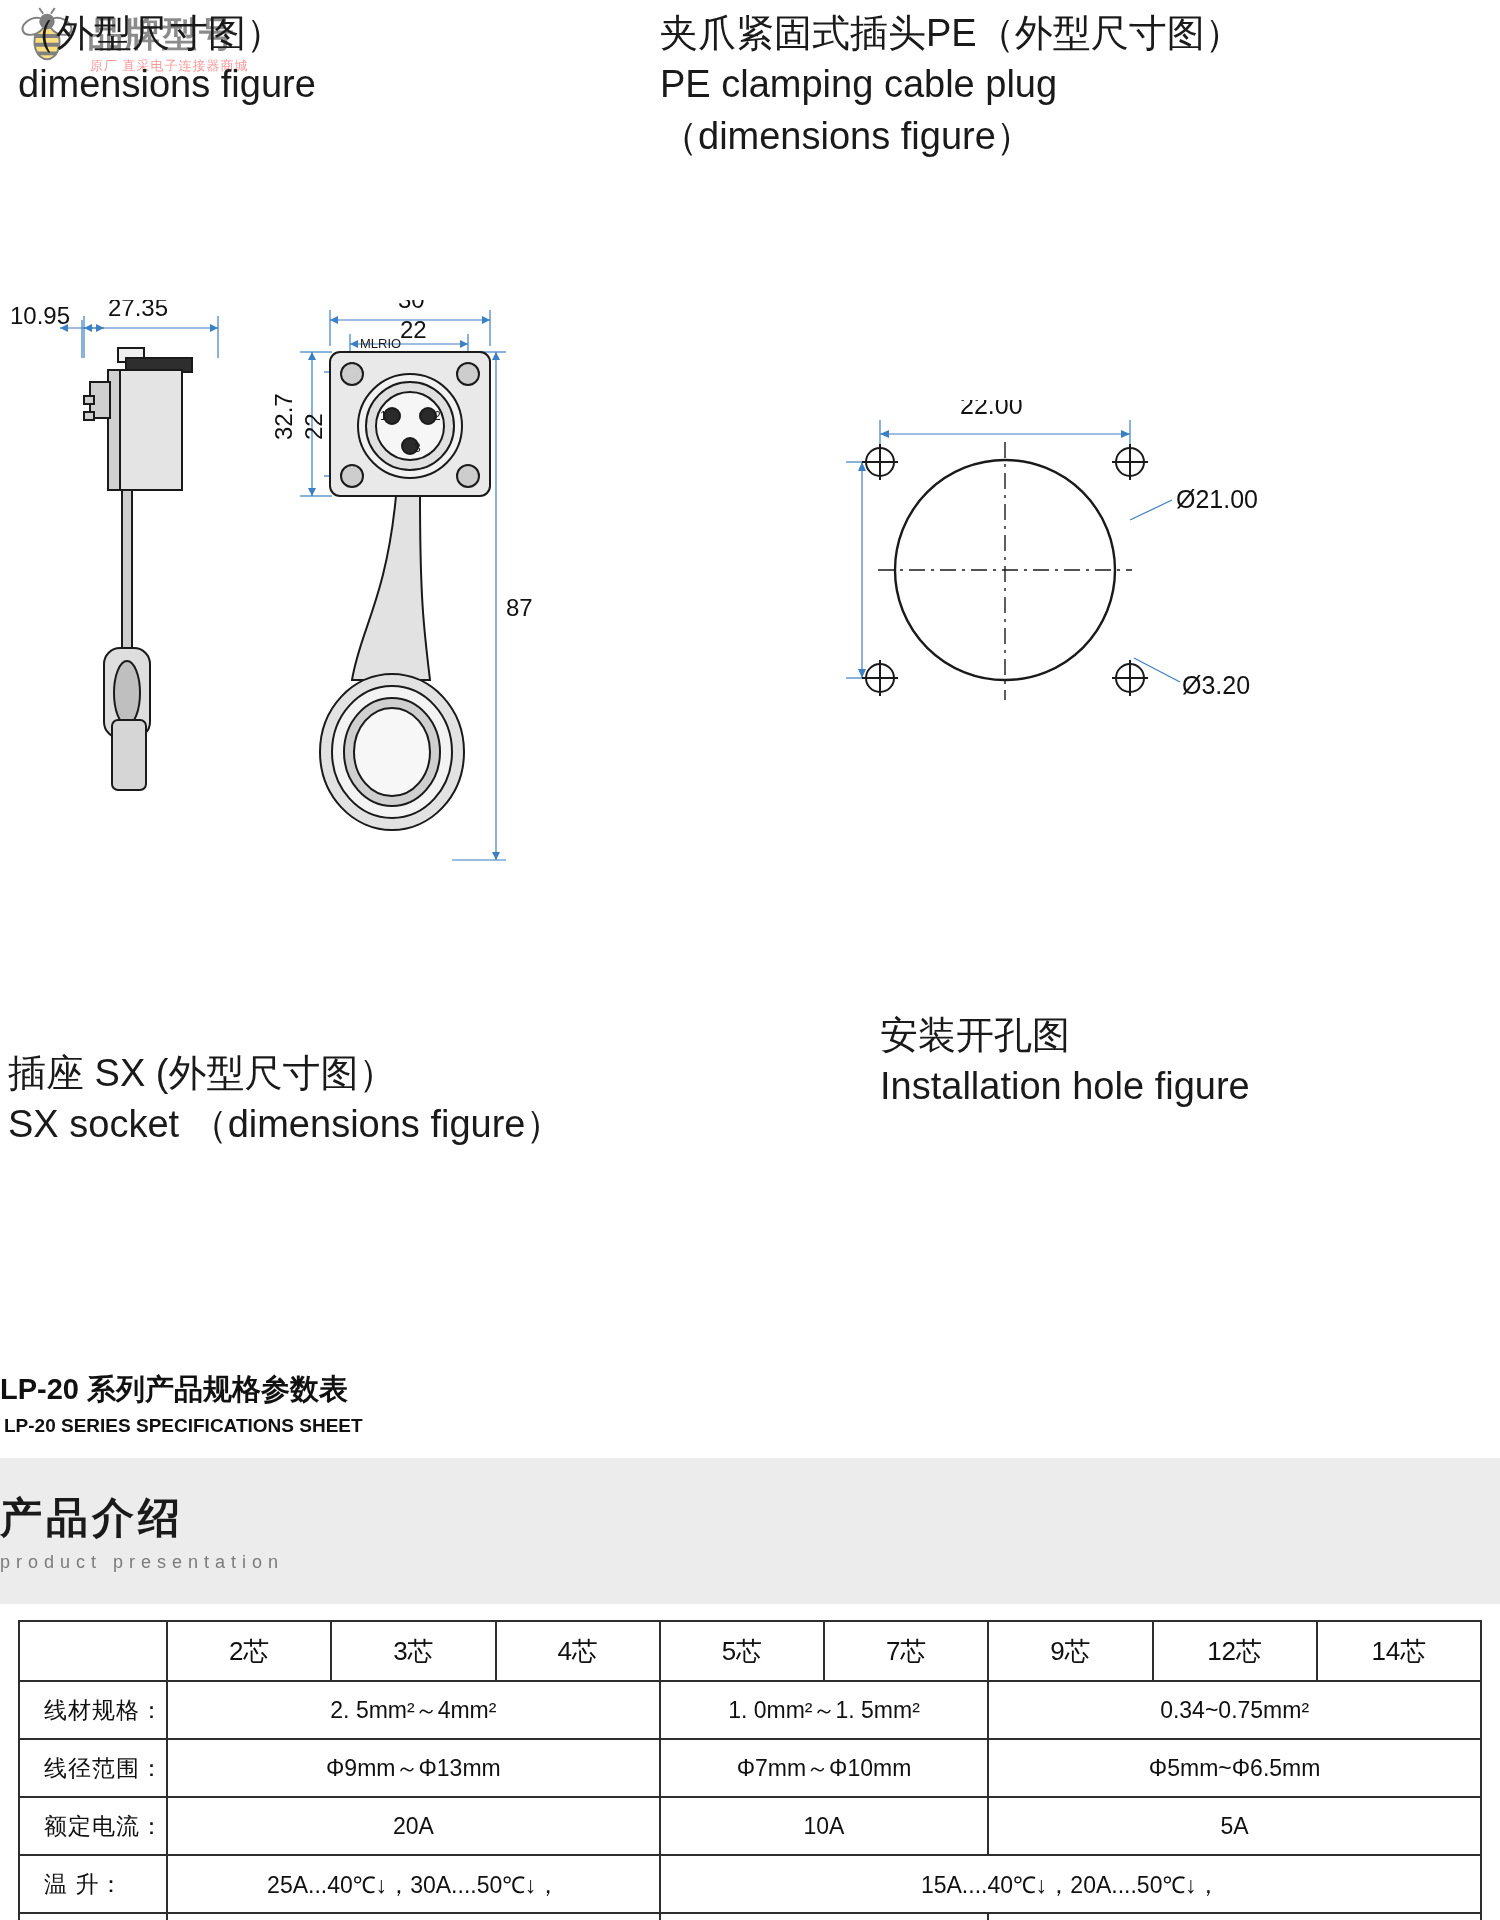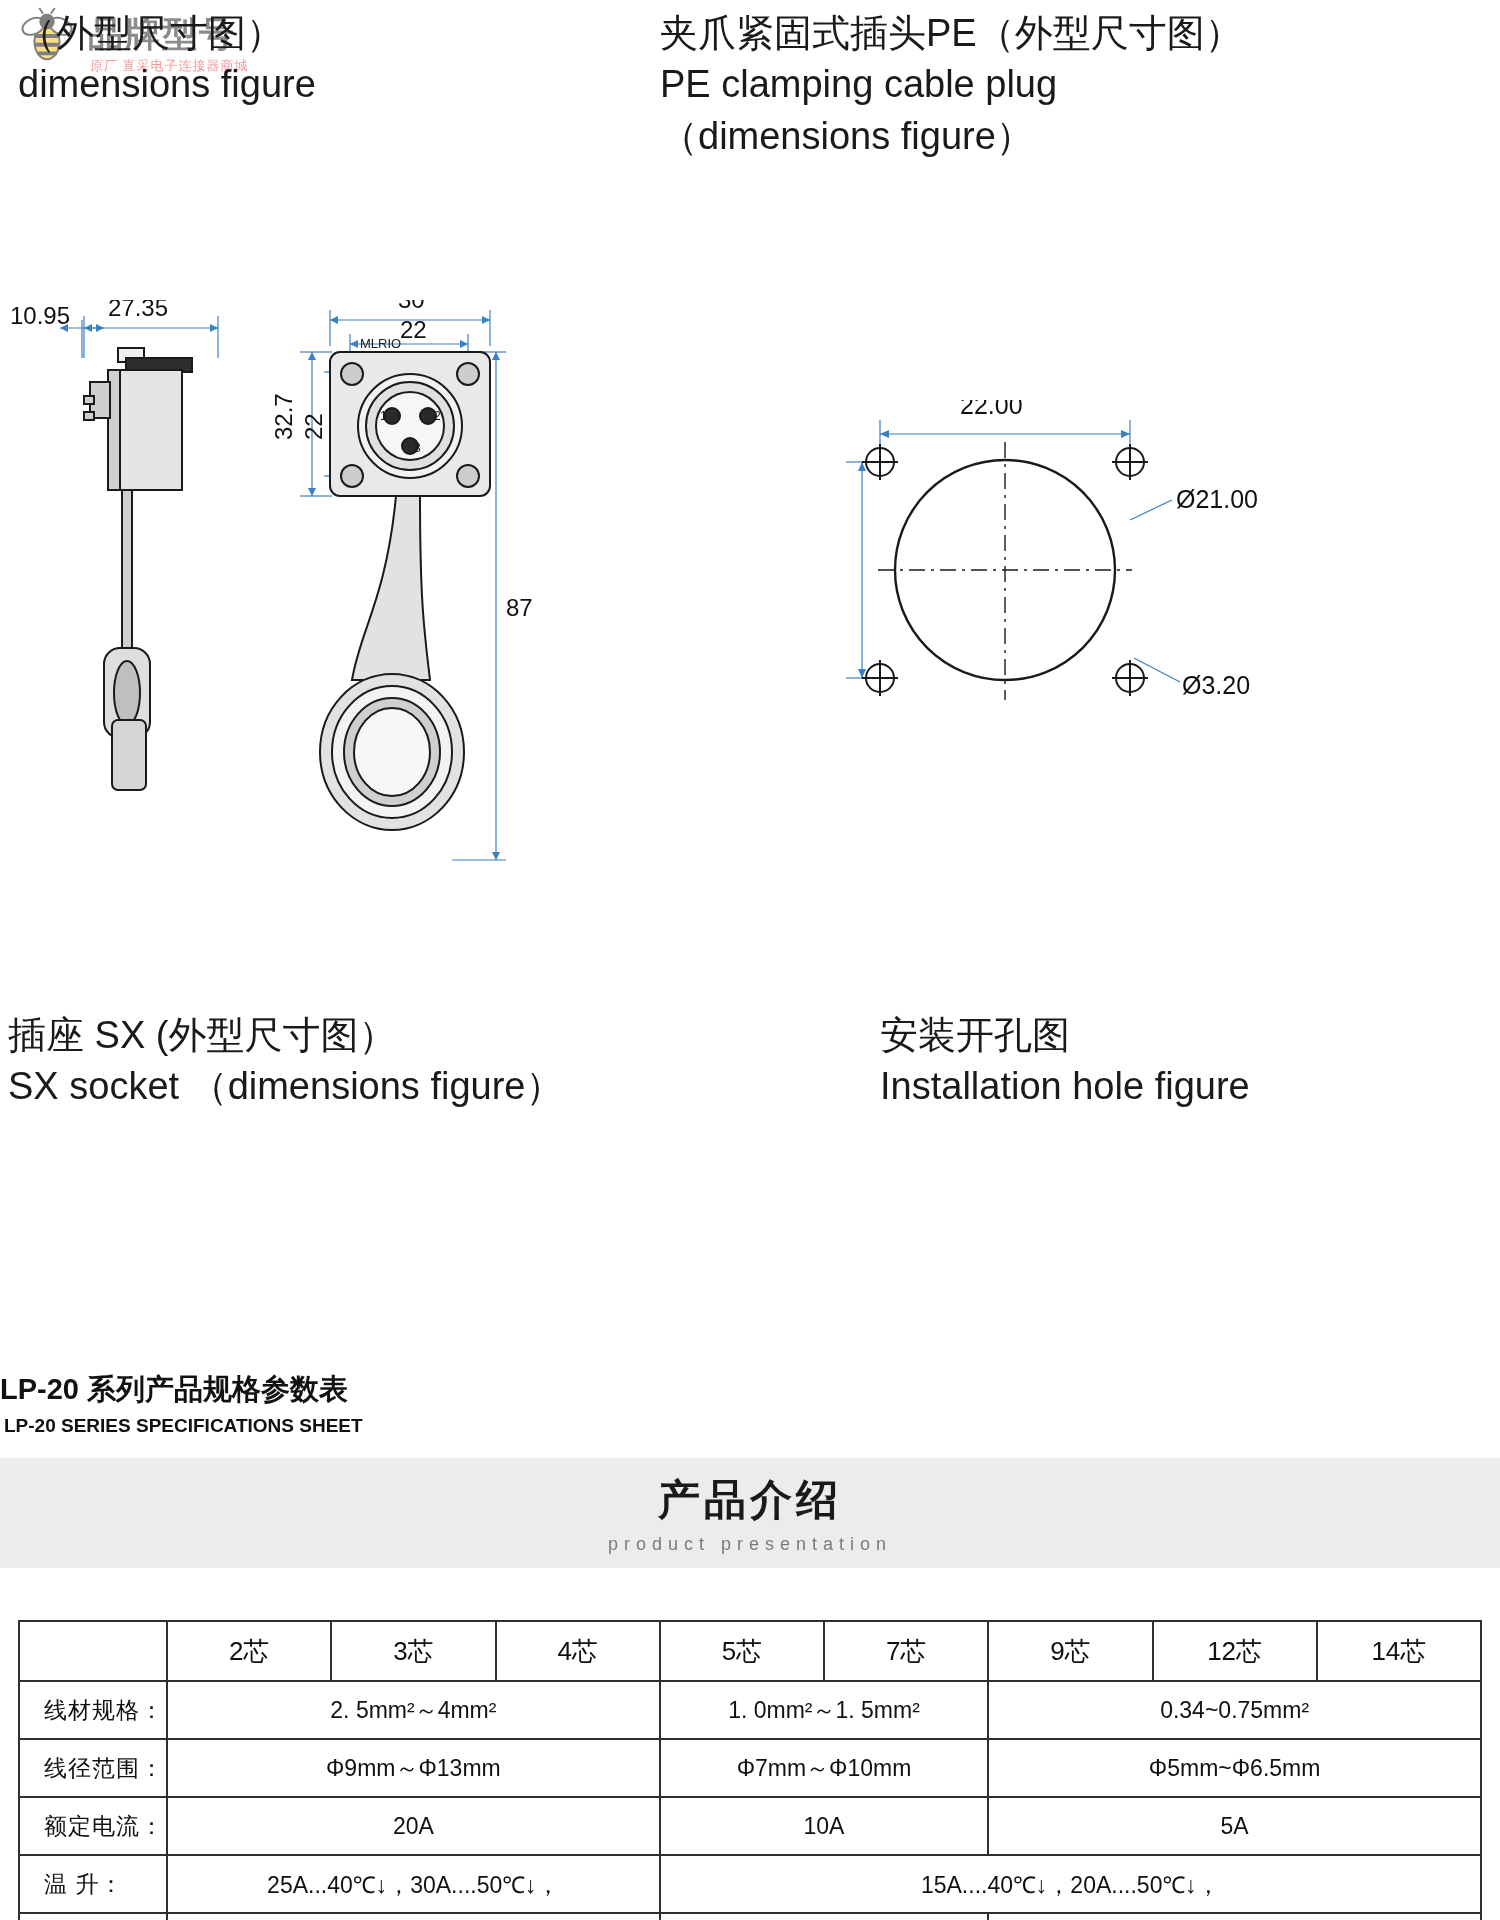--- a/index.html
+++ b/index.html
@@ -61,21 +61,21 @@
   .heading {
     position: absolute;
     font-size: 38px;
     line-height: 1.35;
     color: #1a1a1a;
     white-space: pre-line;
     font-family: "Liberation Sans", sans-serif;
   }
   #h-left-top  { left: 18px;  top: 8px;   width: 520px; }
   #h-right-top { left: 660px; top: 8px;   width: 620px; }
-  #h-left-bot  { left: 8px;   top: 1010px; width: 640px; }
+  #h-left-bot  { left: 8px;   top: 1048px; width: 640px; }
   #h-right-bot { left: 880px; top: 1010px; width: 620px; }
 
   
   .draw {
     position: absolute;
   }
   #draw-left  { left: 0px;   top: 300px; width: 660px; height: 680px; }
   #draw-right { left: 800px; top: 400px; width: 620px; height: 420px; }
 
   
@@ -123,25 +123,24 @@
     color: #111;
     white-space: nowrap;
   }
 
   
   .presentation {
     position: absolute;
     left: 0px;
     top: 1458px;
     width: 1500px;
-    height: 110px;
+    height: 146px;
     background: #ececec;
     display: flex;
     flex-direction: column;
-    align-items: center;
     justify-content: center;
   }
   .presentation .cn {
     font-size: 42px;
     font-weight: bold;
     color: #1a1a1a;
     letter-spacing: 4px;
   }
   .presentation .en {
     font-size: 18px;

